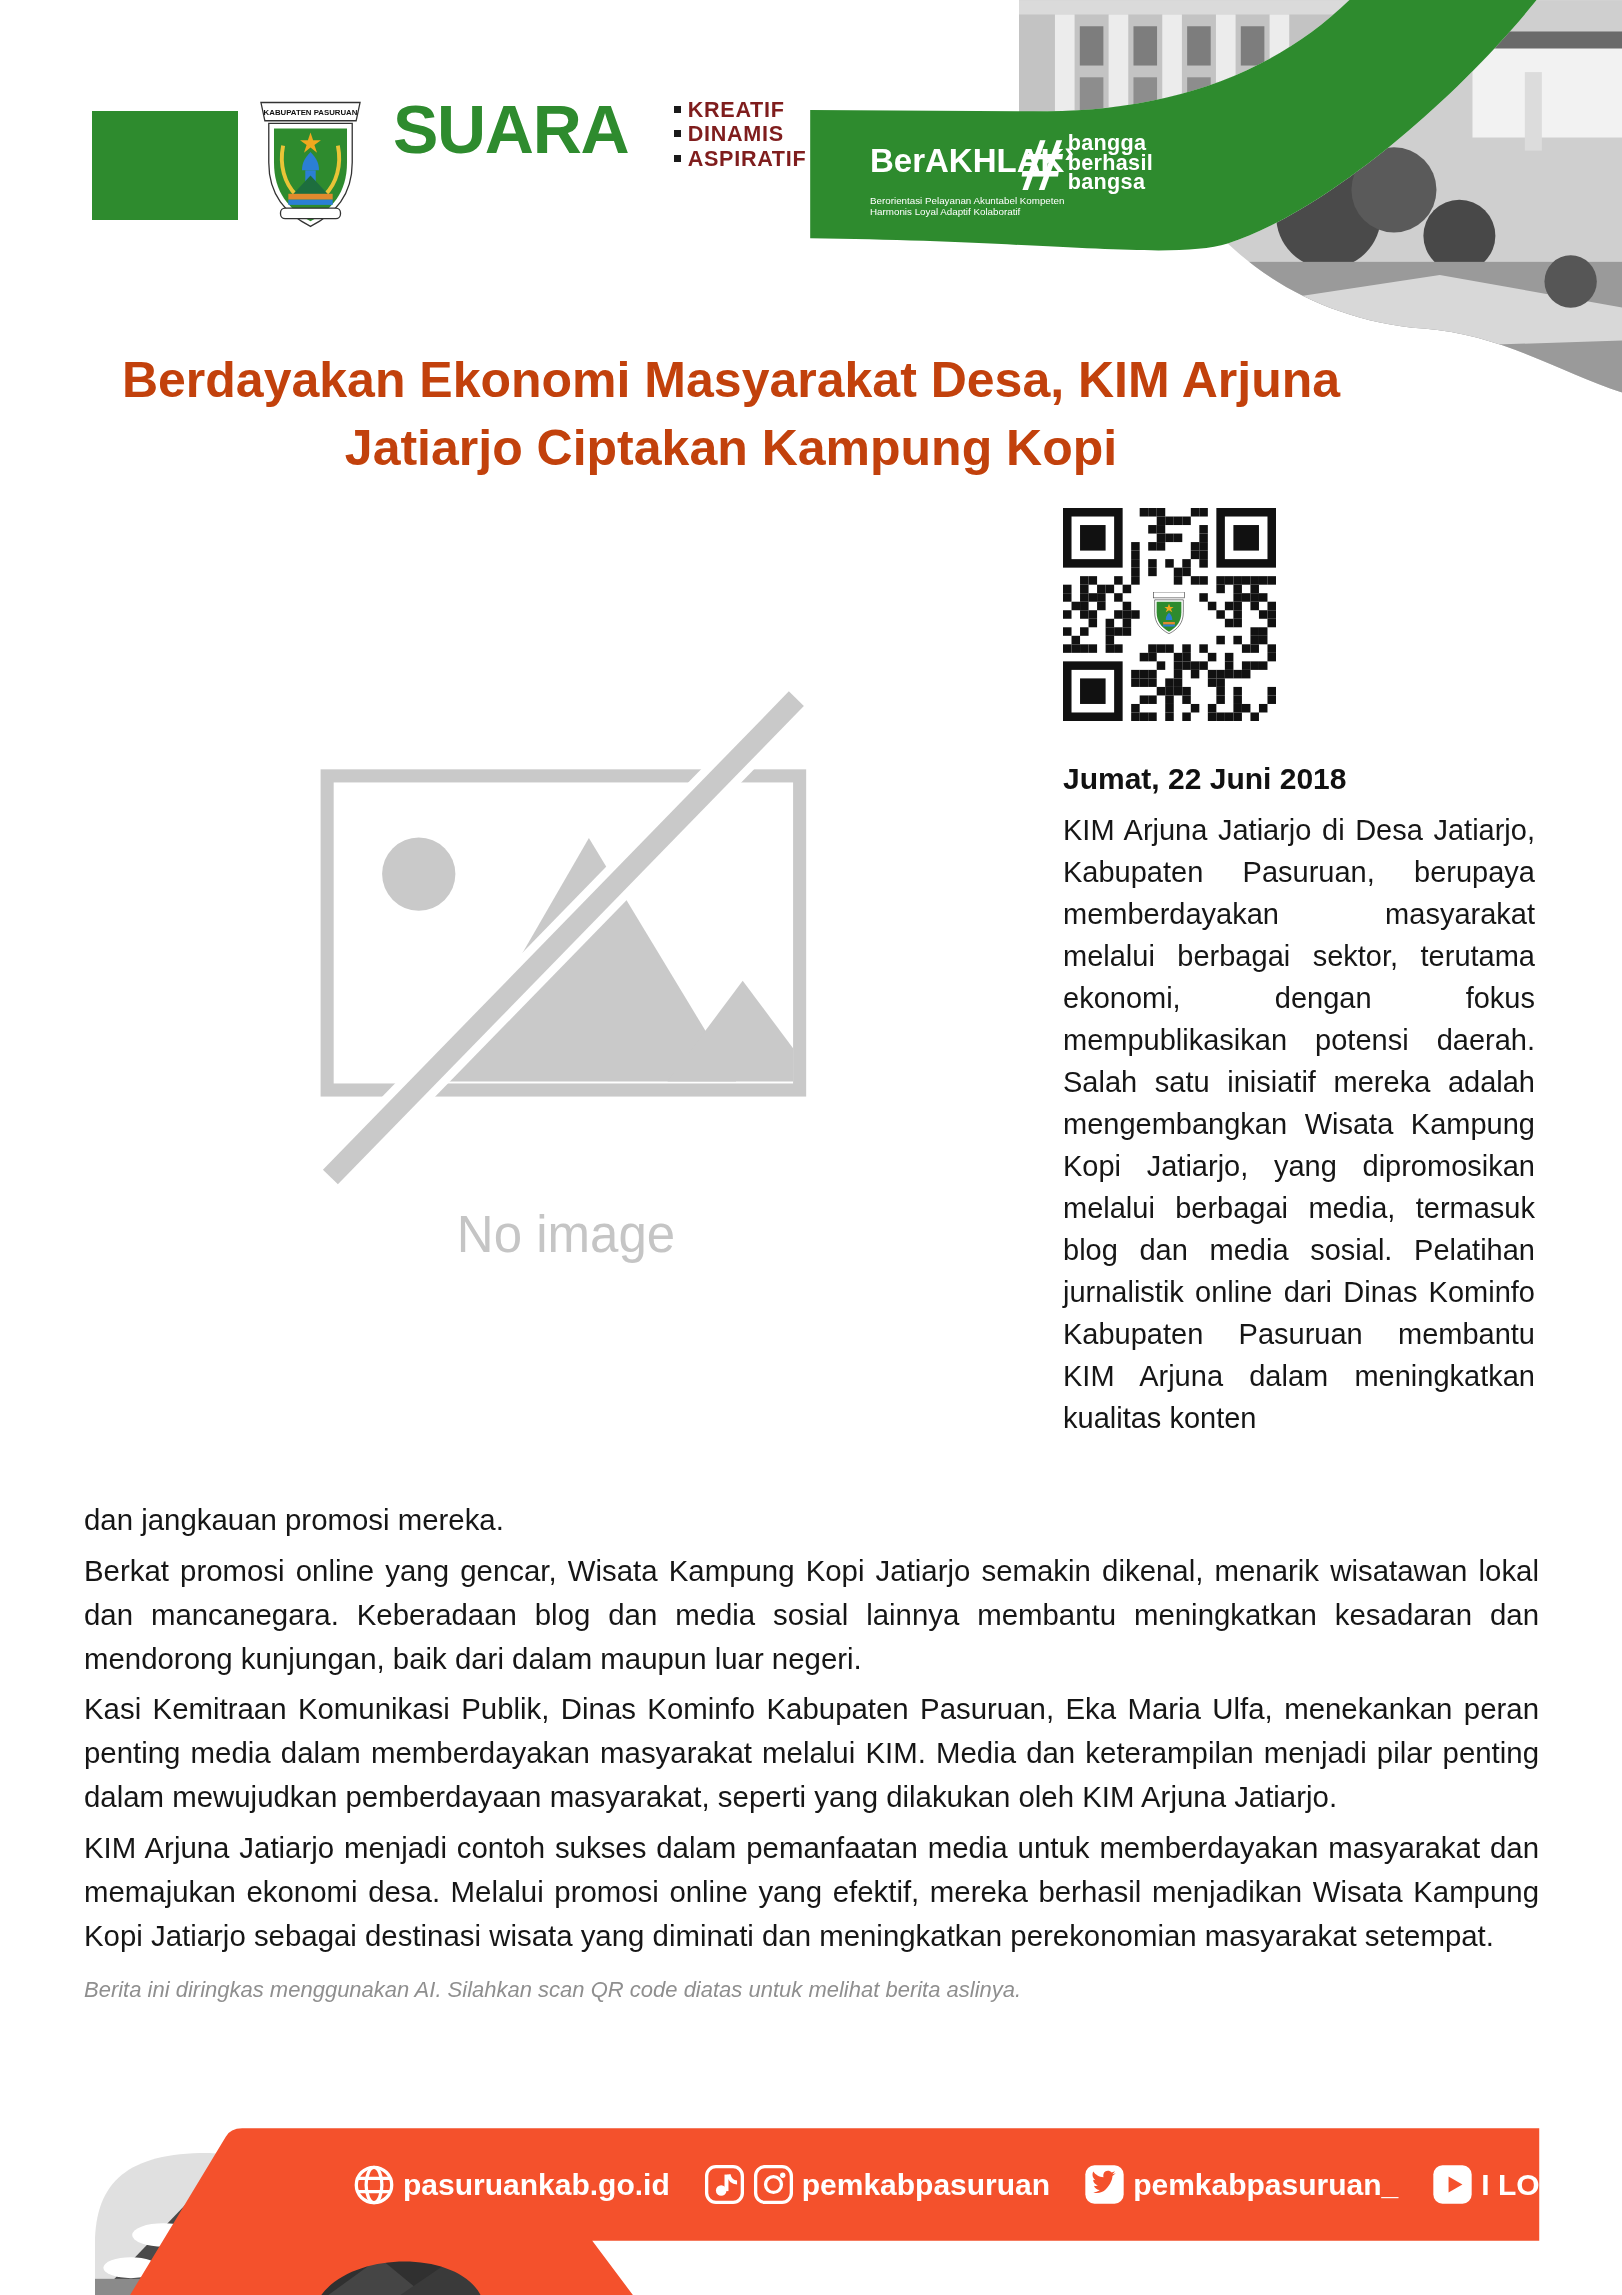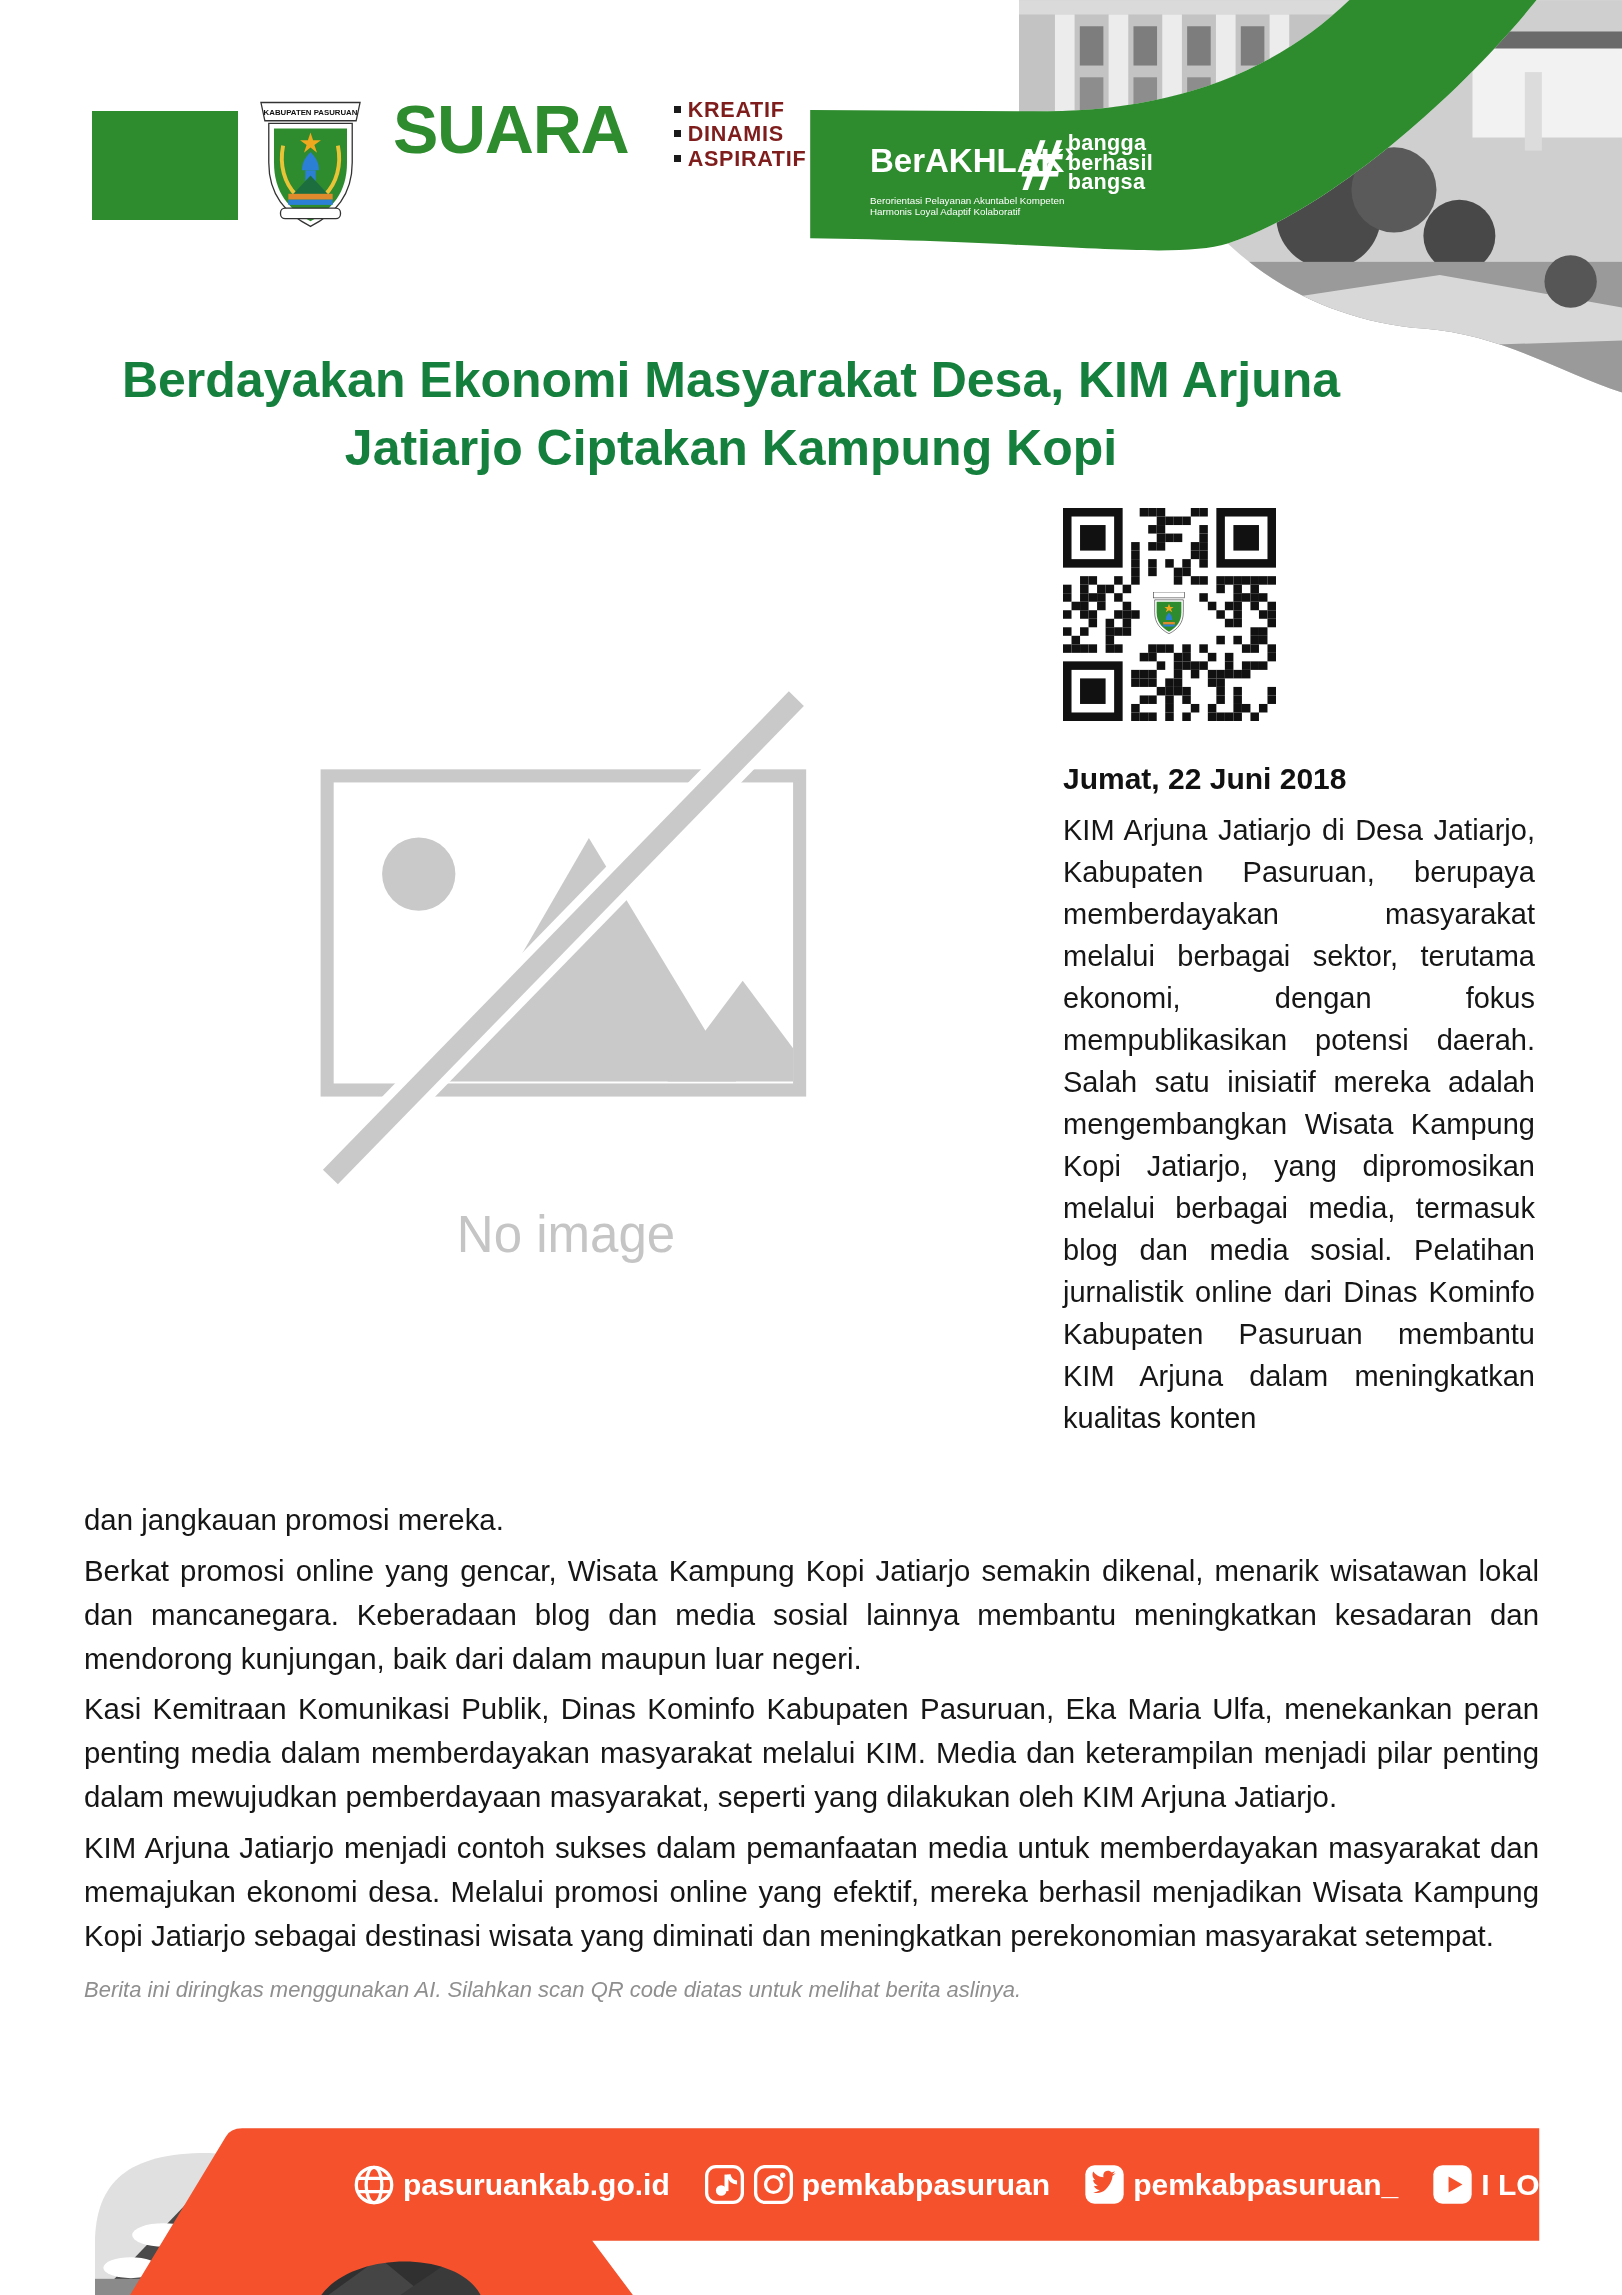--- a/index.html
+++ b/index.html
@@ -20,21 +20,21 @@
   
   #berakhlak{left:870px;top:144px;color:#fff;}
   #berakhlak-title{font-size:33px;font-weight:bold;line-height:33px;white-space:nowrap;}
   #berakhlak-title .chev{display:inline-block;position:relative;top:-10.5px;font-size:29px;}
   .berakhlak-sub{font-size:9.8px;line-height:11px;color:#fff;white-space:nowrap;}
   #bangga{left:1022px;top:133px;display:flex;color:#fff;}
   #bangga-hash{font-size:73px;font-weight:bold;line-height:63px;transform:skewX(-8deg);margin-right:5.2px;}
   .bangga-word{font-size:21.6px;font-weight:bold;line-height:19.6px;letter-spacing:0.3px;}
 
   
-  #title{left:0;top:346px;width:1462px;text-align:center;color:#15803d;font-weight:bold;
+  #title{left:0;top:346px;width:1462px;text-align:center;color:#c2410c;font-weight:bold;
          font-size:50px;line-height:68px;}
   #noimage-text{left:314px;top:1205px;width:504px;text-align:center;color:#c5c5c5;font-size:51px;}
   #right-col{left:1063px;top:508px;width:472px;}
   #qr-wrap{position:relative;width:213px;height:213px;}
   #qr-emblem{position:absolute;left:89px;top:84px;}
   #date{margin-top:41px;font-size:30px;font-weight:bold;color:#111;}
   #col-par{margin-top:13px;font-size:29px;line-height:42px;color:#161616;text-align:justify;}
   #body-text{left:84px;top:1498px;width:1455px;font-size:29.4px;line-height:44px;color:#161616;
              text-align:justify;}
   #body-text p{margin:0 0 6.5px 0;}

